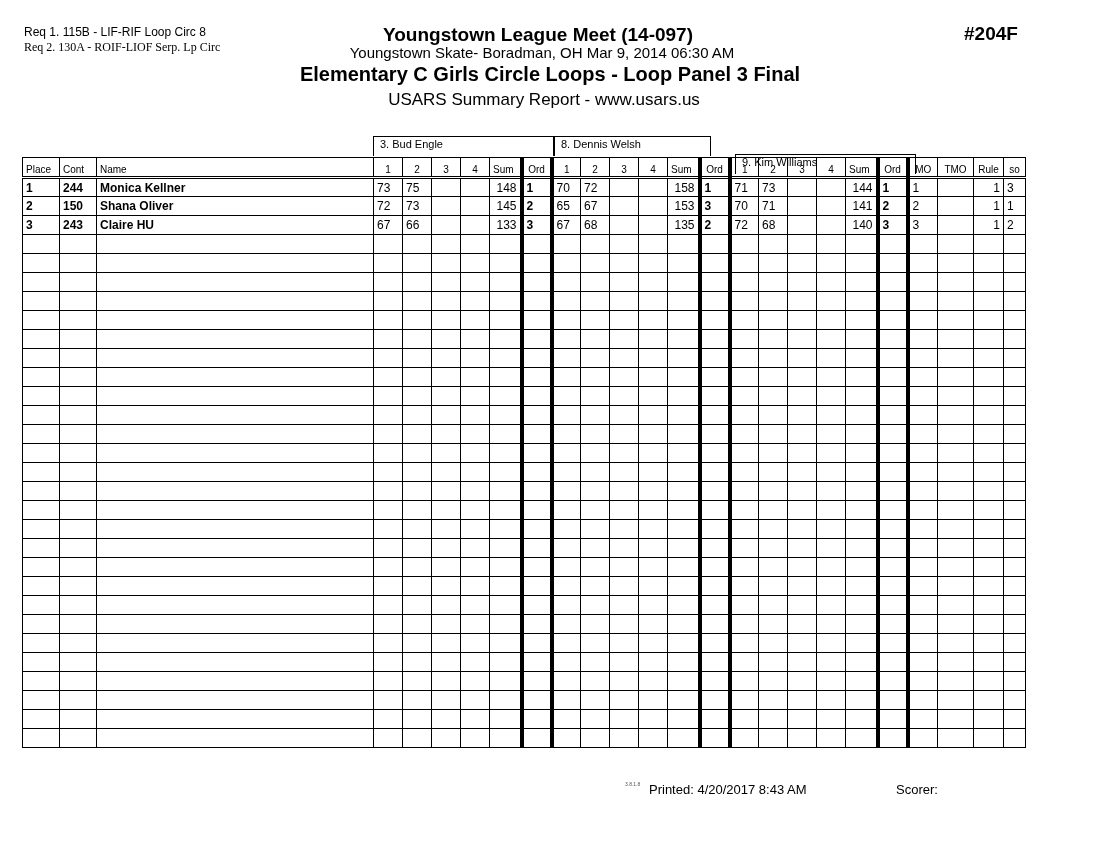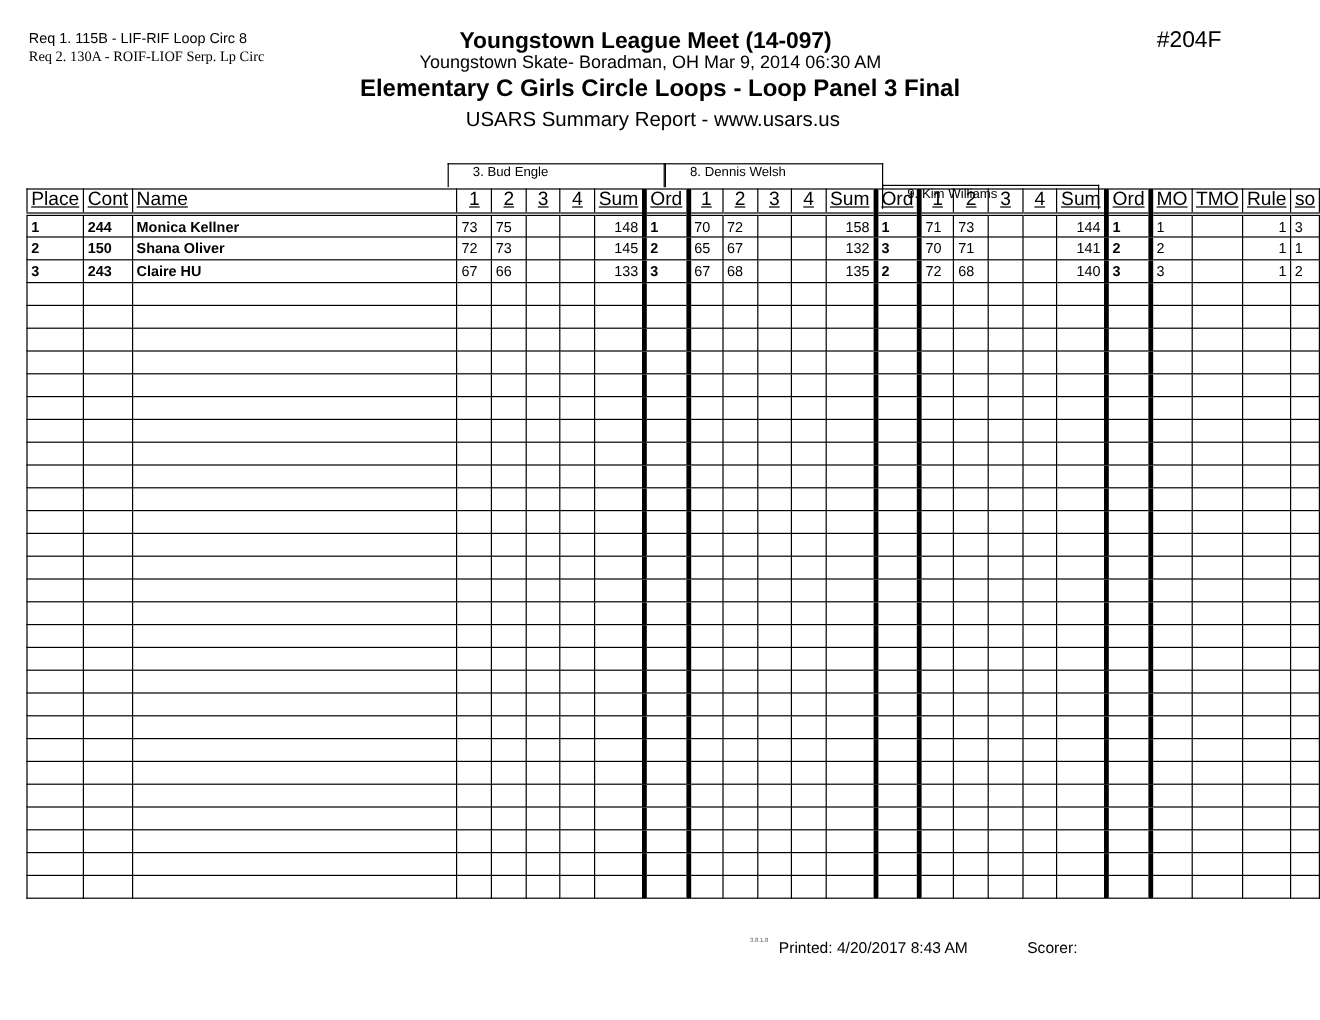--- a/index.html
+++ b/index.html
@@ -4,27 +4,27 @@
 <style>
   html, body { margin:0; padding:0; background:#ffffff; }
   body { width:1100px; height:850px; position:relative; overflow:hidden; font-family:"Liberation Sans", sans-serif; color:#000; }
   .abs { position:absolute; white-space:nowrap; }
   .req { left:24px; font-size:12px; }
   .title { left:0; width:1100px; text-align:center; }
   .t1 { top:24px; font-size:19px; font-weight:bold; left:-12px; }
   .t2 { top:44px; font-size:15px; left:-8px; }
   .t3 { top:63px; font-size:20px; font-weight:bold; }
   .t4 { top:90px; font-size:17px; left:-6px; }
-  .eventnum { top:23px; left:964px; font-size:19px; font-weight:normal; }
+  .eventnum { top:23px; left:964px; font-size:19px; font-weight:bold; }
 
-  .judgebox { position:absolute; top:136px; height:20px; border:1px solid #000; border-bottom:none; font-size:11px; padding-left:20px; line-height:14px; box-sizing:border-box; }
+  .judgebox { position:absolute; top:136px; height:20px; border:1px solid #000; border-bottom:none; font-size:11px; padding-left:6px; line-height:14px; box-sizing:border-box; }
 
   table.grid { position:absolute; left:22px; top:157px; border-collapse:collapse; table-layout:fixed; }
   table.grid td, table.grid th { border:1px solid #000; height:19px; padding:0 3px; font-size:12px; font-weight:normal; white-space:nowrap; overflow:hidden; box-sizing:border-box; }
-  table.grid thead th { text-align:left; height:20px; font-size:16px; border-bottom:3px double #000; vertical-align:bottom; padding-bottom:1px;text-decoration:underline; }
+  table.grid thead th { text-align:left; height:20px; font-size:10px; border-bottom:3px double #000; vertical-align:bottom; padding-bottom:1px; }
   table.grid thead th.c { text-align:center; }
   .bold { font-weight:bold !important; }
   .r { text-align:right; }
   .c { text-align:left; }
   .thickL { border-left:4px solid #000 !important; }
   .foot { top:782px; font-size:13px; }
   .ver { top:781px; left:625px; font-size:5px; color:#555; }
 </style>
 </head>
 <body>
@@ -32,21 +32,21 @@
 <div class="abs req" style="top:25px;">Req  1.  115B - LIF-RIF Loop Circ 8</div>
 <div class="abs req" style="top:40px;font-family:Liberation Serif, serif;">Req  2.  130A - ROIF-LIOF Serp. Lp Circ</div>
 
 <div class="abs title t1">Youngstown League Meet (14-097)</div>
 <div class="abs title t2">Youngstown Skate- Boradman, OH  Mar 9, 2014  06:30 AM</div>
 <div class="abs title t3">Elementary C Girls Circle Loops - Loop Panel 3 Final</div>
 <div class="abs title t4">USARS Summary Report - www.usars.us</div>
 <div class="abs eventnum">#204F</div>
 
 <div class="judgebox" style="left:373px; width:181px;">3.  Bud Engle</div>
-<div class="judgebox" style="left:554px; width:182px;">8.  Dennis Welsh</div>
+<div class="judgebox" style="left:554px; width:157px;">8.  Dennis Welsh</div>
 <div class="judgebox" style="left:735px; width:181px;margin-top:18px;">9.  Kim Williams</div>
 
 <table class="grid">
   <colgroup>
     <col style="width:37px">
       <col style="width:37px">
       <col style="width:277px">
     <col style="width:29px">
       <col style="width:29px">
       <col style="width:29px">
@@ -134,21 +134,21 @@
         <td>72</td>
         <td>73</td>
         <td></td>
         <td></td>
         <td class="r">145</td>
         <td class="bold c thickL">2</td>
         <td class="thickL">65</td>
         <td>67</td>
         <td></td>
         <td></td>
-        <td class="r">132</td>
+        <td class="r">153</td>
         <td class="bold c thickL">3</td>
         <td class="thickL">70</td>
         <td>71</td>
         <td></td>
         <td></td>
         <td class="r">141</td>
         <td class="bold c thickL">2</td>
         <td class="c thickL">2</td>
         <td class="c"></td>
         <td class="r">1</td>
@@ -908,13 +908,13 @@
         <td class="thickL"></td>
         <td></td>
         <td></td>
         <td></td>
       </tr>
     </tbody>
 </table>
 
 <div class="abs ver">3.8.1.8</div>
 <div class="abs foot" style="left:649px;">Printed:  4/20/2017  8:43 AM</div>
-<div class="abs foot" style="left:856px;">Scorer:</div>
+<div class="abs foot" style="left:896px;">Scorer:</div>
 
 </body></html>

